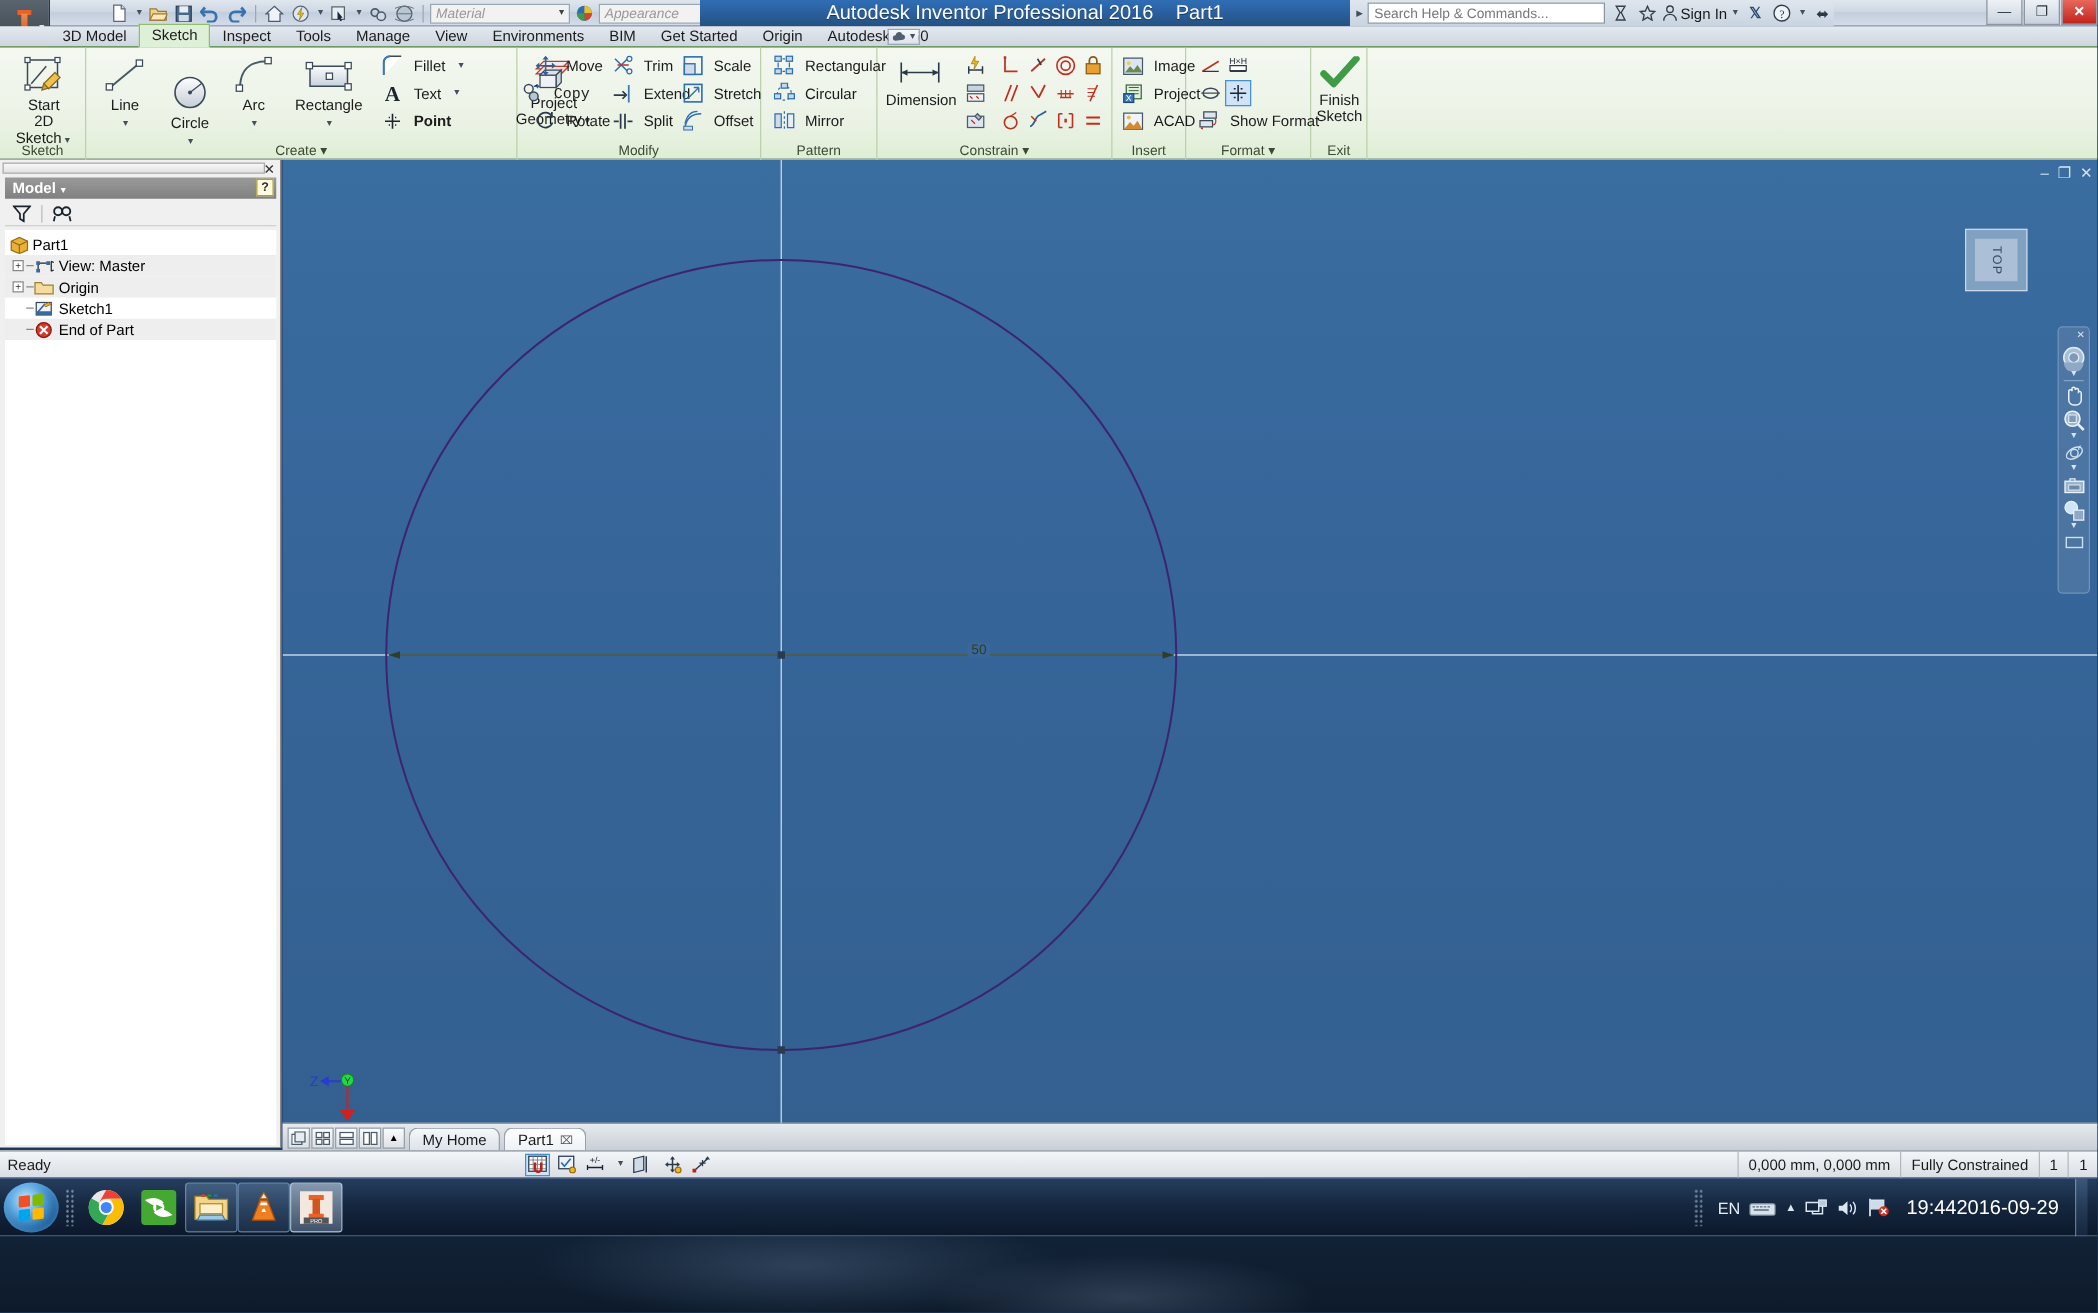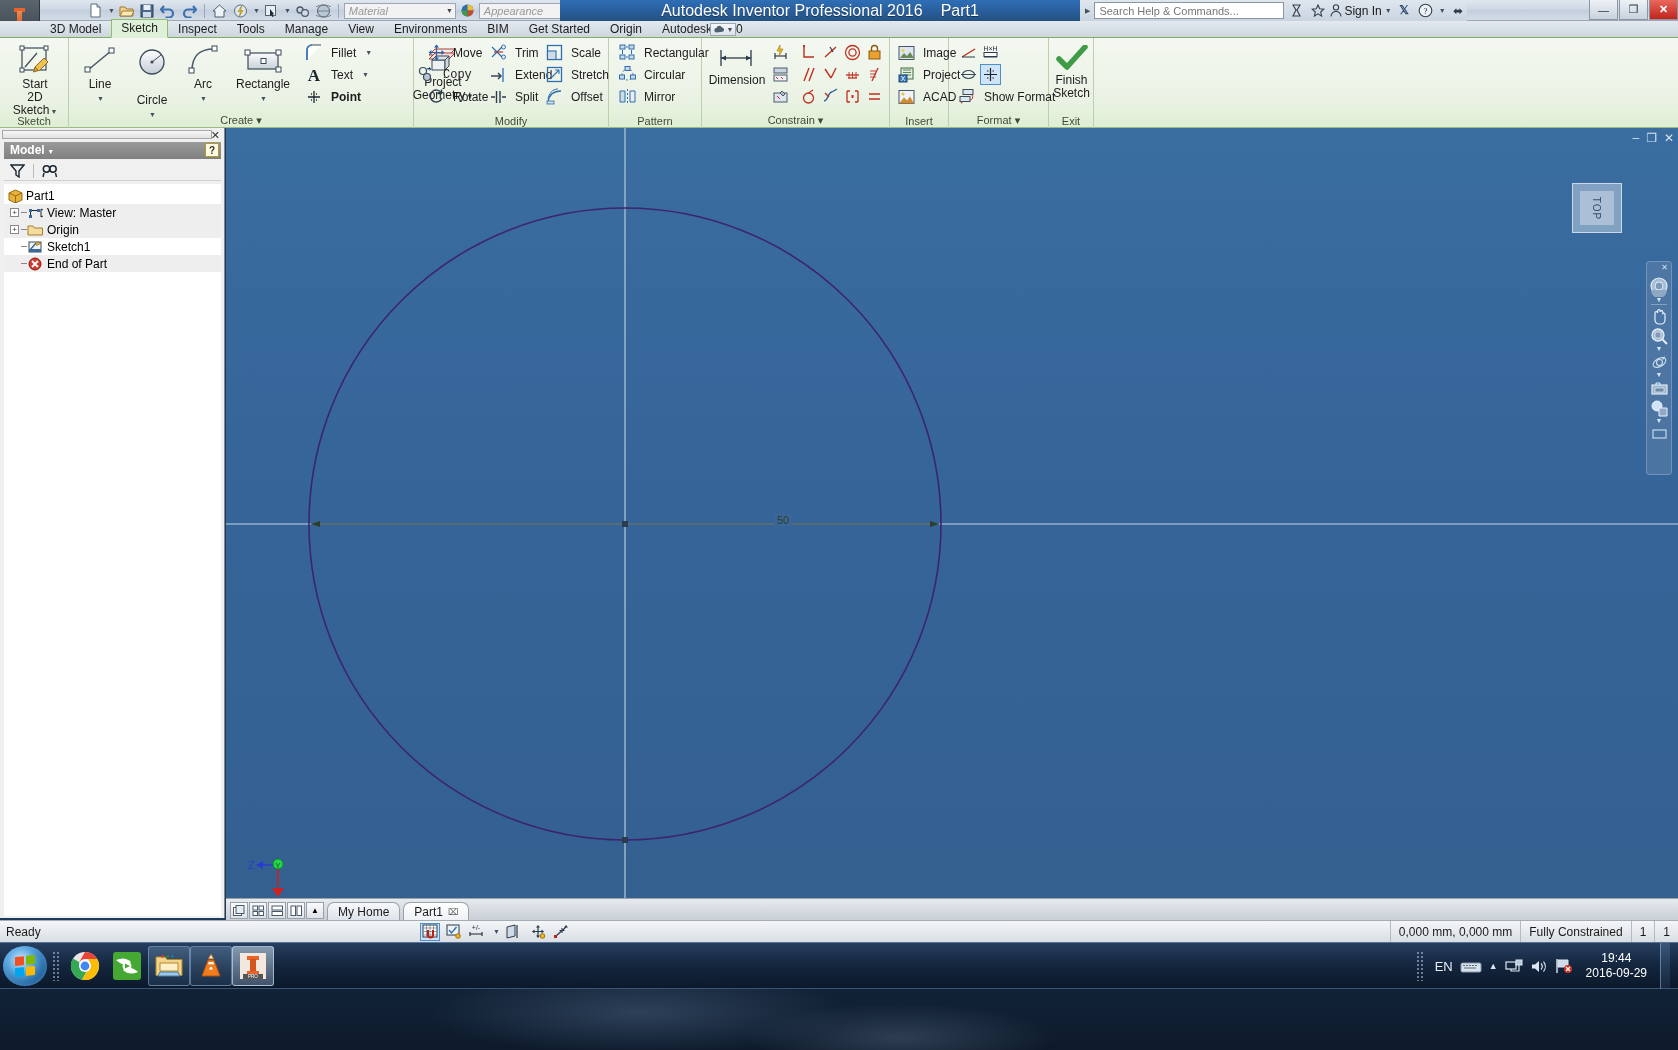--- a/index.html
+++ b/index.html
@@ -253,22 +253,22 @@
   .grip { width:7px; height:30px; margin:0 5px;
     background-image:radial-gradient(circle, rgba(180,200,230,.55) 1px, transparent 1.2px);
     background-size:4px 4px; }
   .tbicon { width:42px; height:40px; display:flex; align-items:center; justify-content:center; cursor:pointer; }
   .tbicon.open { background:linear-gradient(to bottom, rgba(150,190,230,.28), rgba(90,140,190,.18));
     border:1px solid rgba(160,200,240,.45); border-radius:3px; }
   .tbicon.active { background:linear-gradient(to bottom, rgba(215,230,245,.55), rgba(160,190,220,.35));
     border:1px solid rgba(200,225,250,.65); border-radius:3px; }
   .tray { position:absolute; right:0; top:0; height:46px; display:flex; align-items:center; gap:7px; padding-right:8px;}
   .tray .lang { font-size:13px; color:#e8eef6; }
-  .clock { display:flex; flex-direction:column; align-items:center; color:#fff;
-    font-size:12px; line-height:15px; padding:0 6px; }
+  .clock { display:flex; align-items:center; color:#fff;
+    font-size:16px; line-height:15px; padding:0 6px; }
   .showdesk { width:10px; height:46px; border-left:1px solid rgba(160,190,225,.5);
     background:linear-gradient(to bottom, rgba(120,160,205,.25), rgba(60,95,140,.2)); }
 </style>
 </head>
 <body>
 
 <div class="app">
 
   <div class="titlebar">
 
@@ -476,21 +476,21 @@
     <div class="panel" style="left:69px; width:345px;">
       <div class="panel-body">
         <div class="bigbtn" style="left:8px; top:3px; width:46px;">
           <svg width="38" height="32" viewBox="0 0 38 32">
               <path d="M7 25 L30 6" stroke="#4a5a68" stroke-width="1.6"></path>
               <rect x="4" y="22" width="5" height="5" fill="#fff" stroke="#3b4a58"></rect>
               <rect x="28" y="3" width="5" height="5" fill="#fff" stroke="#3b4a58"></rect>
             </svg>
           <div class="lbl"><span>Line</span><br><span class="caret">▼</span></div>
         </div>
-        <div class="bigbtn" style="left:58px; top:5px; width:50px;gap:14px;">
+        <div class="bigbtn" style="left:58px; top:17px; width:50px;">
           <svg width="38" height="32" viewBox="0 0 38 32">
               <circle cx="19" cy="15" r="12" fill="url(#cg)" stroke="#3b4a58" stroke-width="1.3"></circle>
               <defs>
                 <linearGradient id="cg" x1="0" y1="0" x2="0" y2="1">
                   <stop offset="0" stop-color="#fdfdfe"></stop>
                   <stop offset="1" stop-color="#c5ced7"></stop>
                 </linearGradient>
               </defs>
               <circle cx="19" cy="15" r="1.6" fill="#3b4a58"></circle>
               <path d="M19 15 L28 8" stroke="#3b4a58" stroke-width="1"></path>

